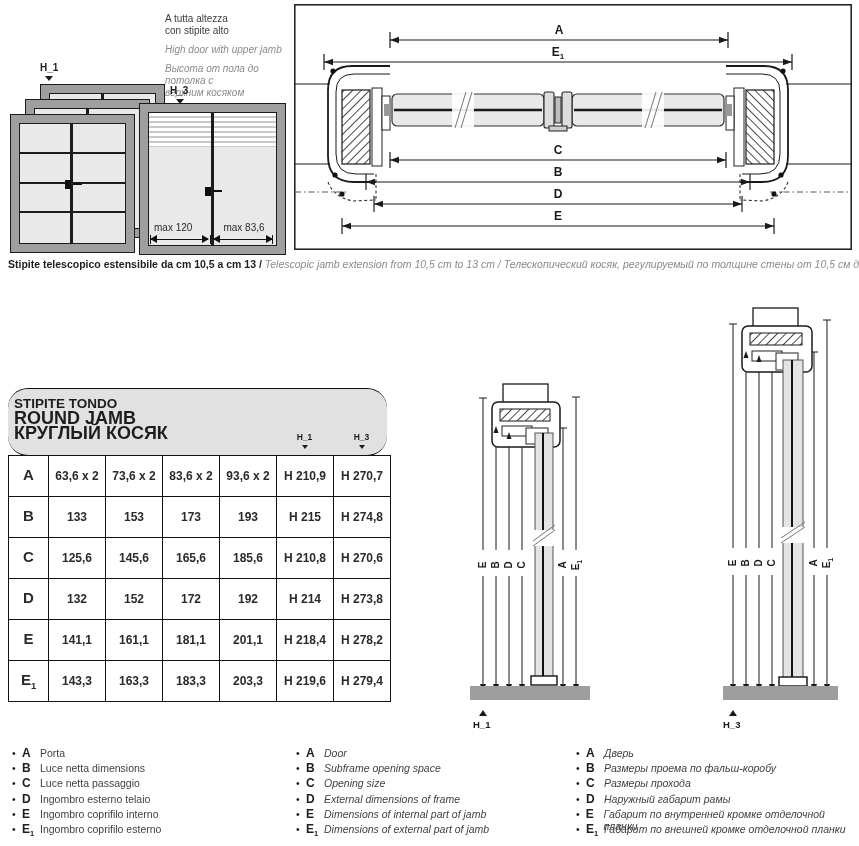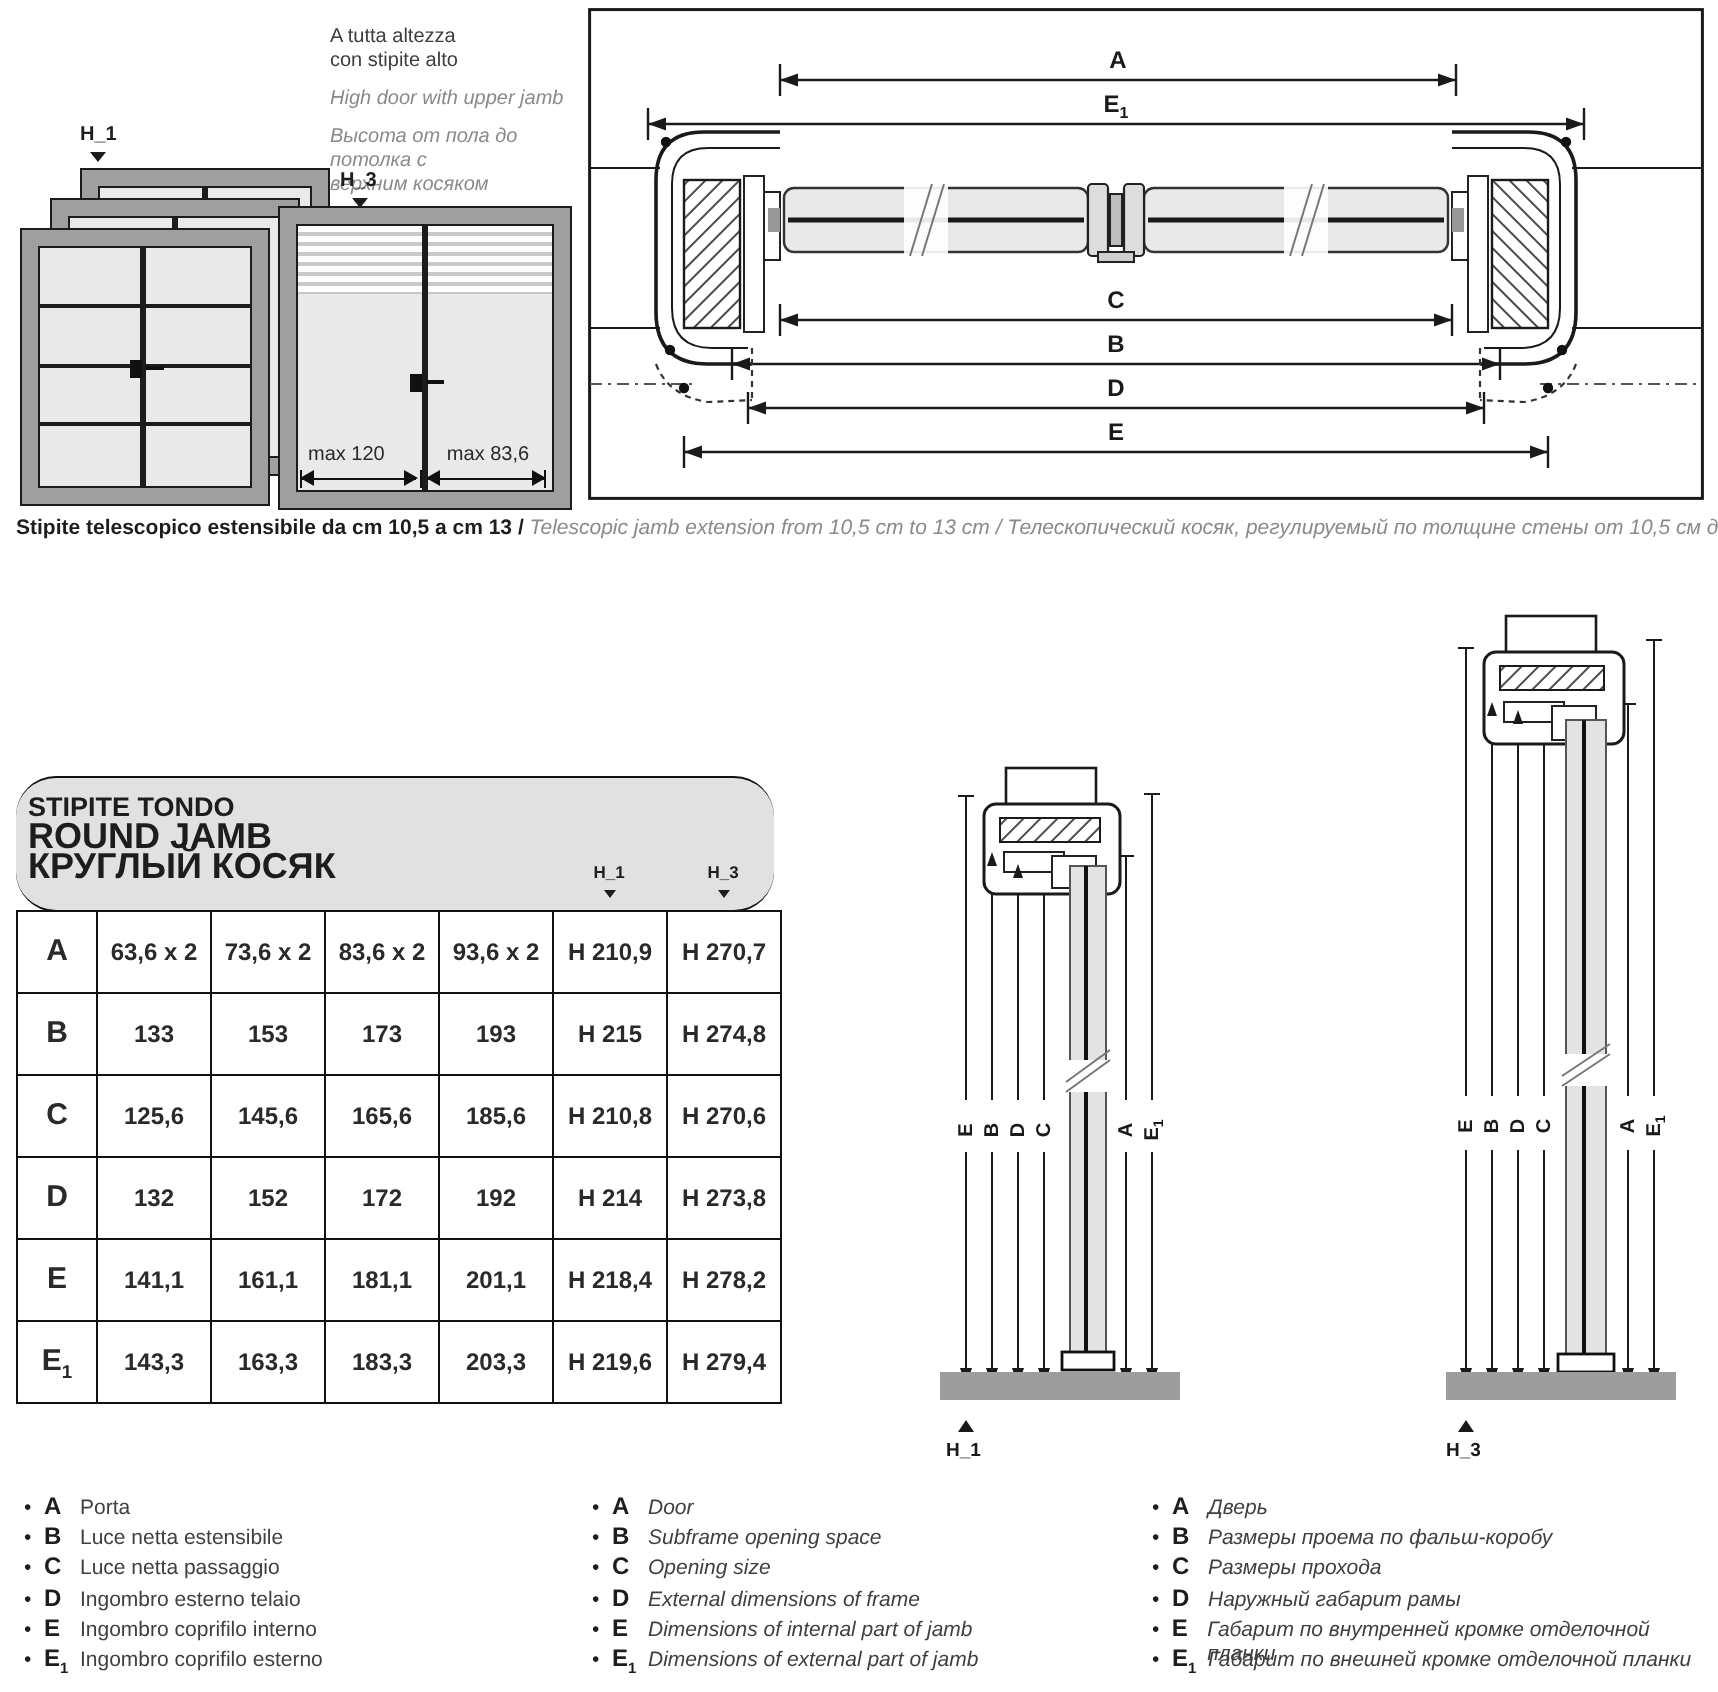--- a/index.html
+++ b/index.html
@@ -452,21 +452,21 @@
 
   <div class="abs legend" style="left:12px;top:746px;">
     <div class="li">
         <span class="bu">•</span>
         <span class="lt"><span>A</span><sub></sub></span>
         <span class="tx">Porta</span>
       </div>
     <div class="li">
         <span class="bu">•</span>
         <span class="lt"><span>B</span><sub></sub></span>
-        <span class="tx">Luce netta estensibile</span>
+        <span class="tx">Luce netta dimensions</span>
       </div>
     <div class="li">
         <span class="bu">•</span>
         <span class="lt"><span>C</span><sub></sub></span>
         <span class="tx">Luce netta passaggio</span>
       </div>
     <div class="li">
         <span class="bu">•</span>
         <span class="lt"><span>D</span><sub></sub></span>
         <span class="tx">Ingombro esterno telaio</span>

